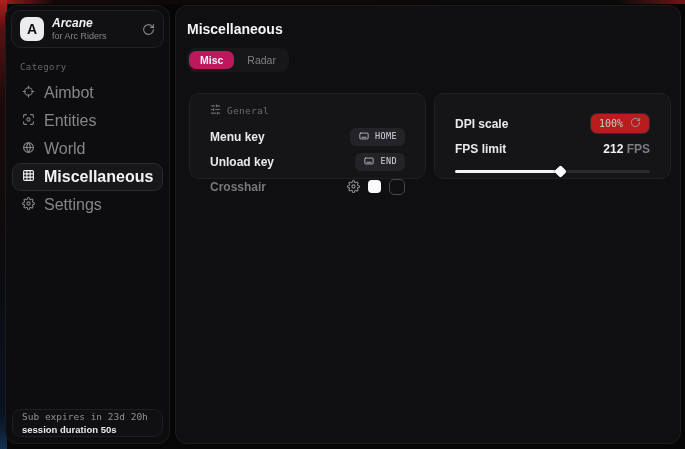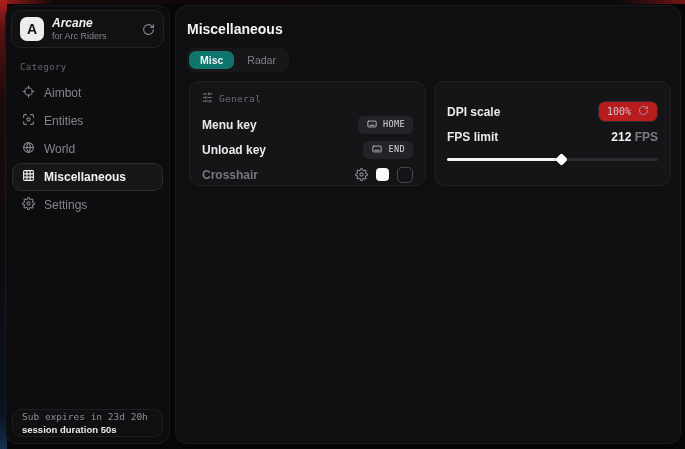--- a/index.html
+++ b/index.html
@@ -44,21 +44,21 @@
   .profile-refresh { color:#8b8b90; display:flex; }
 
   .category-label {
     position:absolute; left:14px; top:56px;
     font-size:9px; color:#66666c; letter-spacing:.4px;
   }
   .nav { position:absolute; left:6px; right:6px; top:73px; }
   .nav-item {
     height:28px; display:flex; align-items:center; gap:9px;
     padding:0 9px; border-radius:9px; color:#85858b;
-    font-size:12px; border:1px solid transparent; cursor:default;text-align:center;
+    font-size:16px; border:1px solid transparent; cursor:default;text-align:center;
   }
   .nav-item.active {
     background:#17171a; border-color:#2b2b30; color:#f2f2f4; font-weight:bold;
   }
   .nav-item svg { flex:none; }
 
   .sub-card {
     position:absolute; left:6px; right:6px; bottom:6px; height:28px;
     background:#101012; border:1px solid #1f1f23; border-radius:9px;
     padding:5px 9px; display:flex; flex-direction:column; justify-content:center; gap:2px;
@@ -76,26 +76,26 @@
     font-size:14px; font-weight:bold; color:#f3f3f5;
   }
   .tabs {
     position:absolute; left:11px; top:42px; height:24px;
     display:inline-flex; align-items:center; gap:2px;
     background:#17171a; border-radius:8px; padding:2px;
   }
   .tab {
     padding:3px 11px; border-radius:7px; font-size:10.5px; color:#808086;
   }
-  .tab.active { background:#0f766e; color:#f2f2f4; font-weight:bold; }
+  .tab.active { background:#be185d; color:#f2f2f4; font-weight:bold; }
 
   .cards { position:absolute; left:13px; top:75px; display:flex; gap:8px; }
   .card {
-    width:237px; height:105px; background:#151518; border:1px solid #202024;
-    border-radius:10px; padding:10px 12px;
+    width:237px; height:86px; background:#151518; border:1px solid #202024;
+    border-radius:10px; padding:10px 20px;margin-top:12px;
   }
   .card-header {
     display:flex; align-items:center; gap:6px;
     font-size:9.5px; color:#6b6b71; letter-spacing:.3px;
   }
   .card-header svg { color:#6b6b71; }
   .row {
     display:flex; align-items:center; justify-content:space-between; height:23px;
   }
   .card .row { margin-top:2px; }

